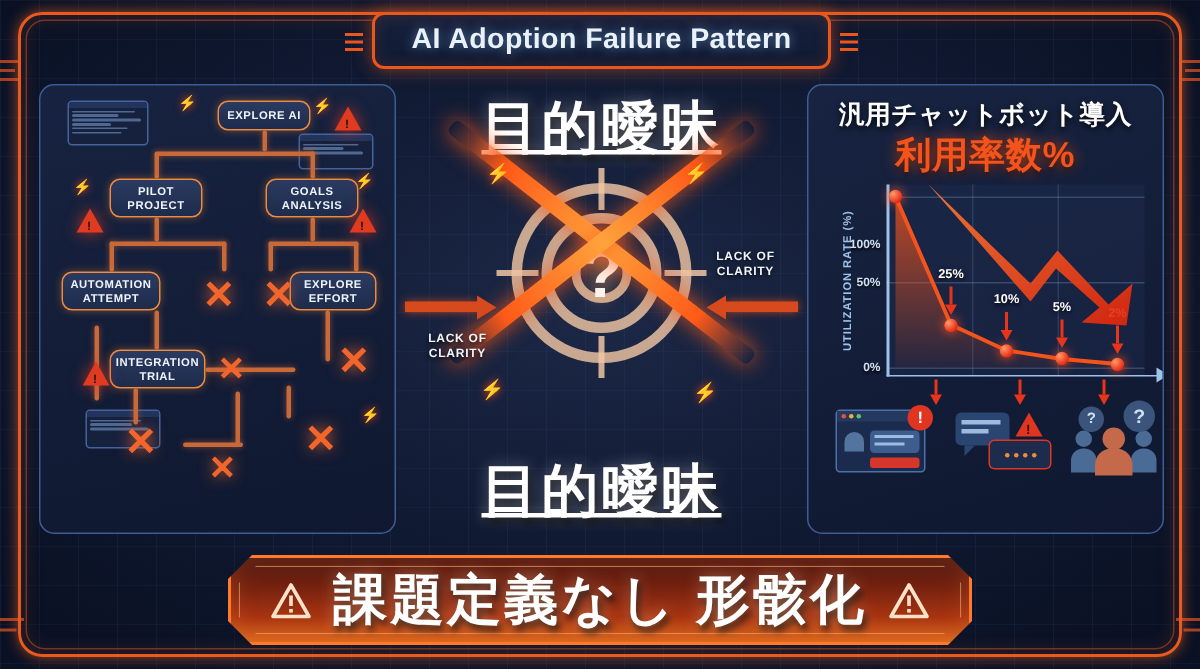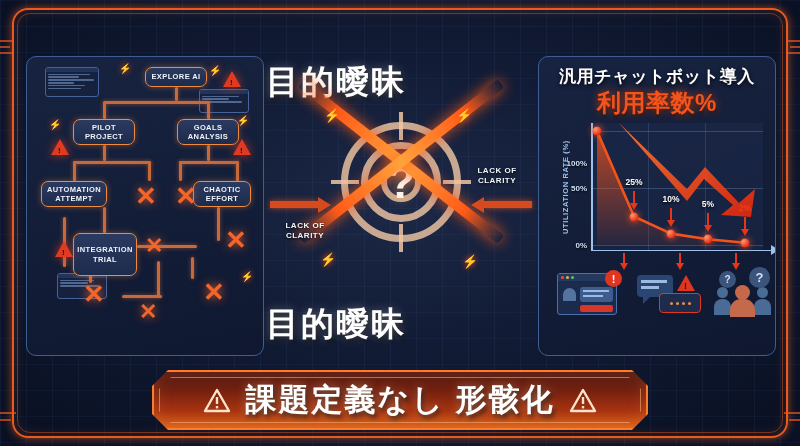--- a/index.html
+++ b/index.html
@@ -115,23 +115,24 @@
     background: linear-gradient(180deg,#1b2a4e 0%,#14203c 100%);
     border:1px solid #4f6ea8;
     display:flex; align-items:center; justify-content:center;
     color:#dfe9f6; font-size:9px; font-weight:bold; letter-spacing:.7px;
     clip-path: polygon(8px 0,calc(100% - 8px) 0,100% 50%,calc(100% - 8px) 100%,8px 100%,0 50%);
   }
 
   
   #center { position:absolute; left:266px; top:56px; width:270px; height:300px; }
   .jp-big {
-    position:absolute; left:0; width:270px; text-align:left;
-    color:#fff; font-size:33px; font-weight:bold; letter-spacing:2px;
+    position:absolute; left:0; width:270px; text-align:center;
+    color:#fff; font-size:38px; font-weight:bold; letter-spacing:2px;
     text-shadow: 0 0 10px rgba(255,255,255,.35), 2px 3px 5px rgba(0,0,0,.9);
+    text-decoration: underline;
   }
   #jp-top { top:4px; }
   #jp-bot { top:246px; }
   .target { position:absolute; left:75px; top:66px; width:120px; height:120px; }
   .ring {
     position:absolute; border-radius:50%; border-style:solid;
     border-color:#f0c6a3; opacity:.82;
   }
   .qmark {
     position:absolute; left:0; top:0; width:120px; height:120px;
@@ -209,21 +210,21 @@
     border-radius:6px;
     box-shadow:0 0 16px rgba(255,110,40,.6), inset 0 0 18px rgba(255,140,60,.25);
     display:flex; align-items:center; justify-content:center; gap:14px;
     clip-path: polygon(16px 0,calc(100% - 16px) 0,100% 16px,100% calc(100% - 16px),calc(100% - 16px) 100%,16px 100%,0 calc(100% - 16px),0 16px);
   }
   #banner .inner-line {
     position:absolute; inset:5px; border:1px solid rgba(255,180,120,.55); border-radius:4px;
     clip-path: polygon(12px 0,calc(100% - 12px) 0,100% 12px,100% calc(100% - 12px),calc(100% - 12px) 100%,12px 100%,0 calc(100% - 12px),0 12px);
   }
   .banner-text {
-    color:#fff; font-size:31px; font-weight:bold; letter-spacing:2px;
+    color:#fff; font-size:36px; font-weight:bold; letter-spacing:2px;
     text-shadow:0 0 10px rgba(255,200,160,.5), 2px 3px 5px rgba(0,0,0,.85);
     z-index:2;
     text-align:center;
   }
   .btri-outline {
     position:relative; width:28px; height:25px; z-index:2;
   }
   .btri-outline svg { display:block; }
 </style>
 </head>
@@ -248,20 +249,23 @@
     <div class="ct-line" style="left:0;top:7px;width:11px;height:1.5px;"></div>
   </div>
   <div class="corner-trace" style="right:0;bottom:34px;">
     <div class="ct-line" style="right:0;top:0;width:16px;height:1.5px;"></div>
     <div class="ct-line" style="right:0;top:7px;width:11px;height:1.5px;"></div>
   </div>
 
   <div class="frame"></div>
   <div class="frame inner2"></div>
 
+  <div class="title-wrap">
+    <span class="title-text">AI Adoption Failure Pattern</span>
+  </div>
 
   <div class="panel" id="panel-left">
 
     <div class="codewin" style="left:18px;top:10px;width:54px;height:30px;">
       <div class="bar"></div>
       <div class="ln" style="width:80%"></div>
         <div class="ln" style="width:60%"></div>
       <div class="ln" style="width:88%"></div>
         <div class="ln" style="width:50%"></div>
       <div class="ln" style="width:72%"></div>
@@ -308,23 +312,23 @@
         <div class="node" style="left: 46px; top: 62px; width: 62px; height: 26px;">
           <span>PILOT PROJECT</span>
         </div>
         <div class="node" style="left: 150px; top: 62px; width: 62px; height: 26px;">
           <span>GOALS ANALYSIS</span>
         </div>
         <div class="node" style="left: 14px; top: 124px; width: 66px; height: 26px;">
           <span>AUTOMATION ATTEMPT</span>
         </div>
         <div class="node" style="left: 166px; top: 124px; width: 58px; height: 26px;">
-          <span>CHAOTIC EFFORT</span>
-        </div>
-        <div class="node" style="left: 46px; top: 176px; width: 64px; height: 43px;">
+          <span>EXPLORE EFFORT</span>
+        </div>
+        <div class="node" style="left: 46px; top: 176px; width: 64px; height: 26px;">
           <span>INTEGRATION TRIAL</span>
         </div>
       </div>
     <div id="left-xmarks">
         <div class="xmark" style="left: 108px; top: 126px; font-size: 26px;">✕</div>
         <div class="xmark" style="left: 148px; top: 126px; font-size: 26px;">✕</div>
         <div class="xmark" style="left: 198px; top: 170px; font-size: 26px;">✕</div>
         <div class="xmark" style="left: 118px; top: 178px; font-size: 22px;">✕</div>
         <div class="xmark" style="left: 56px; top: 224px; font-size: 26px;">✕</div>
         <div class="xmark" style="left: 112px; top: 244px; font-size: 22px;">✕</div>

